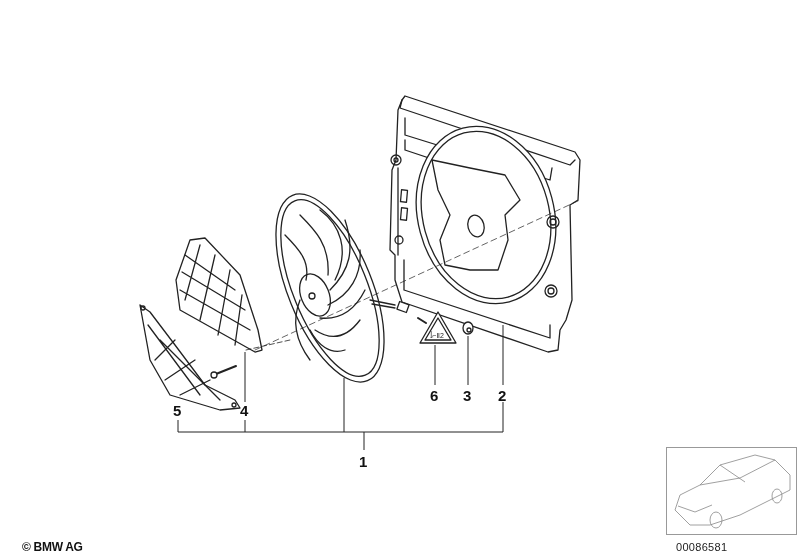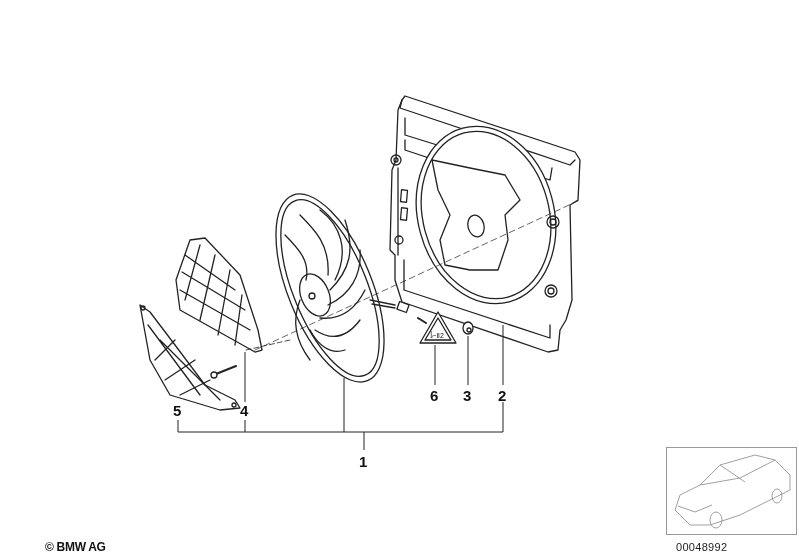--- a/index.html
+++ b/index.html
@@ -1,19 +1,19 @@
 <!DOCTYPE html>
 <html><head>
 <meta charset="utf-8">
 <style>
   html, body { margin: 0; padding: 0; background: #ffffff; }
   body { width: 799px; height: 559px; position: relative; overflow: hidden; font-family: "Liberation Sans", sans-serif; }
   .canvas { position: absolute; left: 0; top: 0; width: 799px; height: 559px; }
   .label { position: absolute; font-family: "Liberation Sans", sans-serif; font-weight: bold; font-size: 15px; color: #111; line-height: 1; }
-  .copyright { position: absolute; left: 22px; top: 540px; font-size: 12px; font-weight: bold; color: #111; letter-spacing: -0.3px; margin-left: 23px; }
+  .copyright { position: absolute; left: 22px; top: 540px; font-size: 12px; font-weight: bold; color: #111; letter-spacing: -0.3px; }
   .docnum { position: absolute; left: 676px; top: 541px; font-size: 11px; color: #222; letter-spacing: 0.3px; }
   .thumb { position: absolute; left: 666px; top: 447px; width: 131px; height: 88px; border: 1px solid #999; box-sizing: border-box; }
 </style>
 </head>
 <body>
 
 <svg class="canvas" viewBox="0 0 799 559" width="799" height="559" xmlns="http://www.w3.org/2000/svg">
   <g fill="none" stroke="#222" stroke-width="1.3" stroke-linejoin="round" stroke-linecap="round">
 
     <g>
@@ -114,14 +114,14 @@
 </svg>
 
 <div class="label" style="left:173px; top:403px;">5</div>
 <div class="label" style="left:240px; top:403px;">4</div>
 <div class="label" style="left:359px; top:454px;">1</div>
 <div class="label" style="left:430px; top:388px;">6</div>
 <div class="label" style="left:463px; top:388px;">3</div>
 <div class="label" style="left:498px; top:388px;">2</div>
 
 <div class="thumb"></div>
-<div class="docnum">00048992</div>
+<div class="docnum">00086581</div>
 <div class="copyright">© BMW AG</div>
 
 </body></html>

